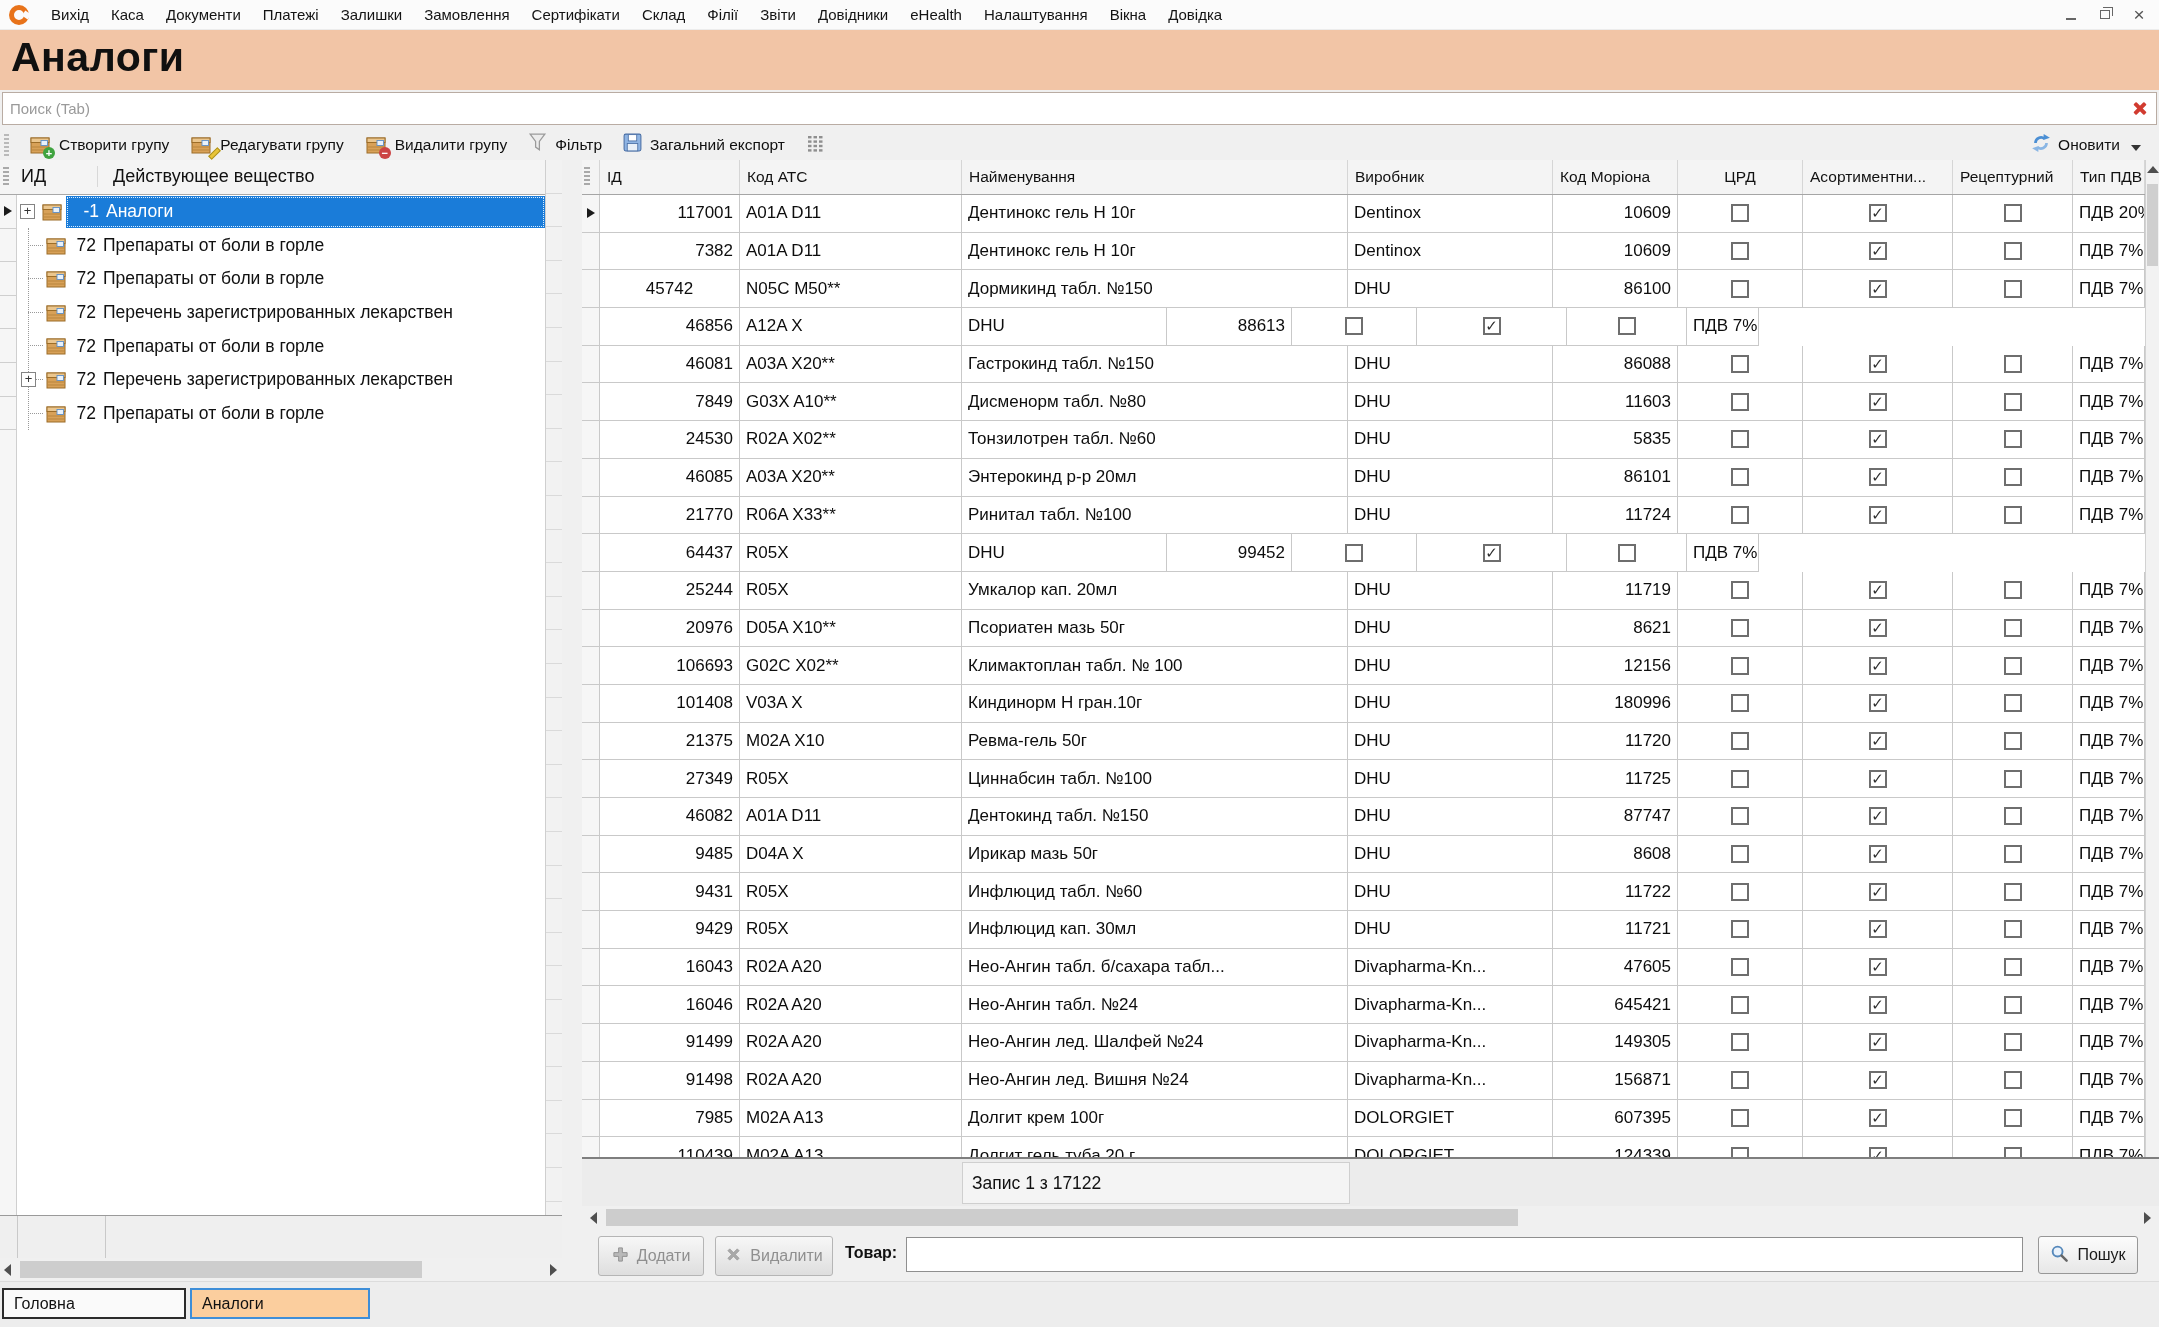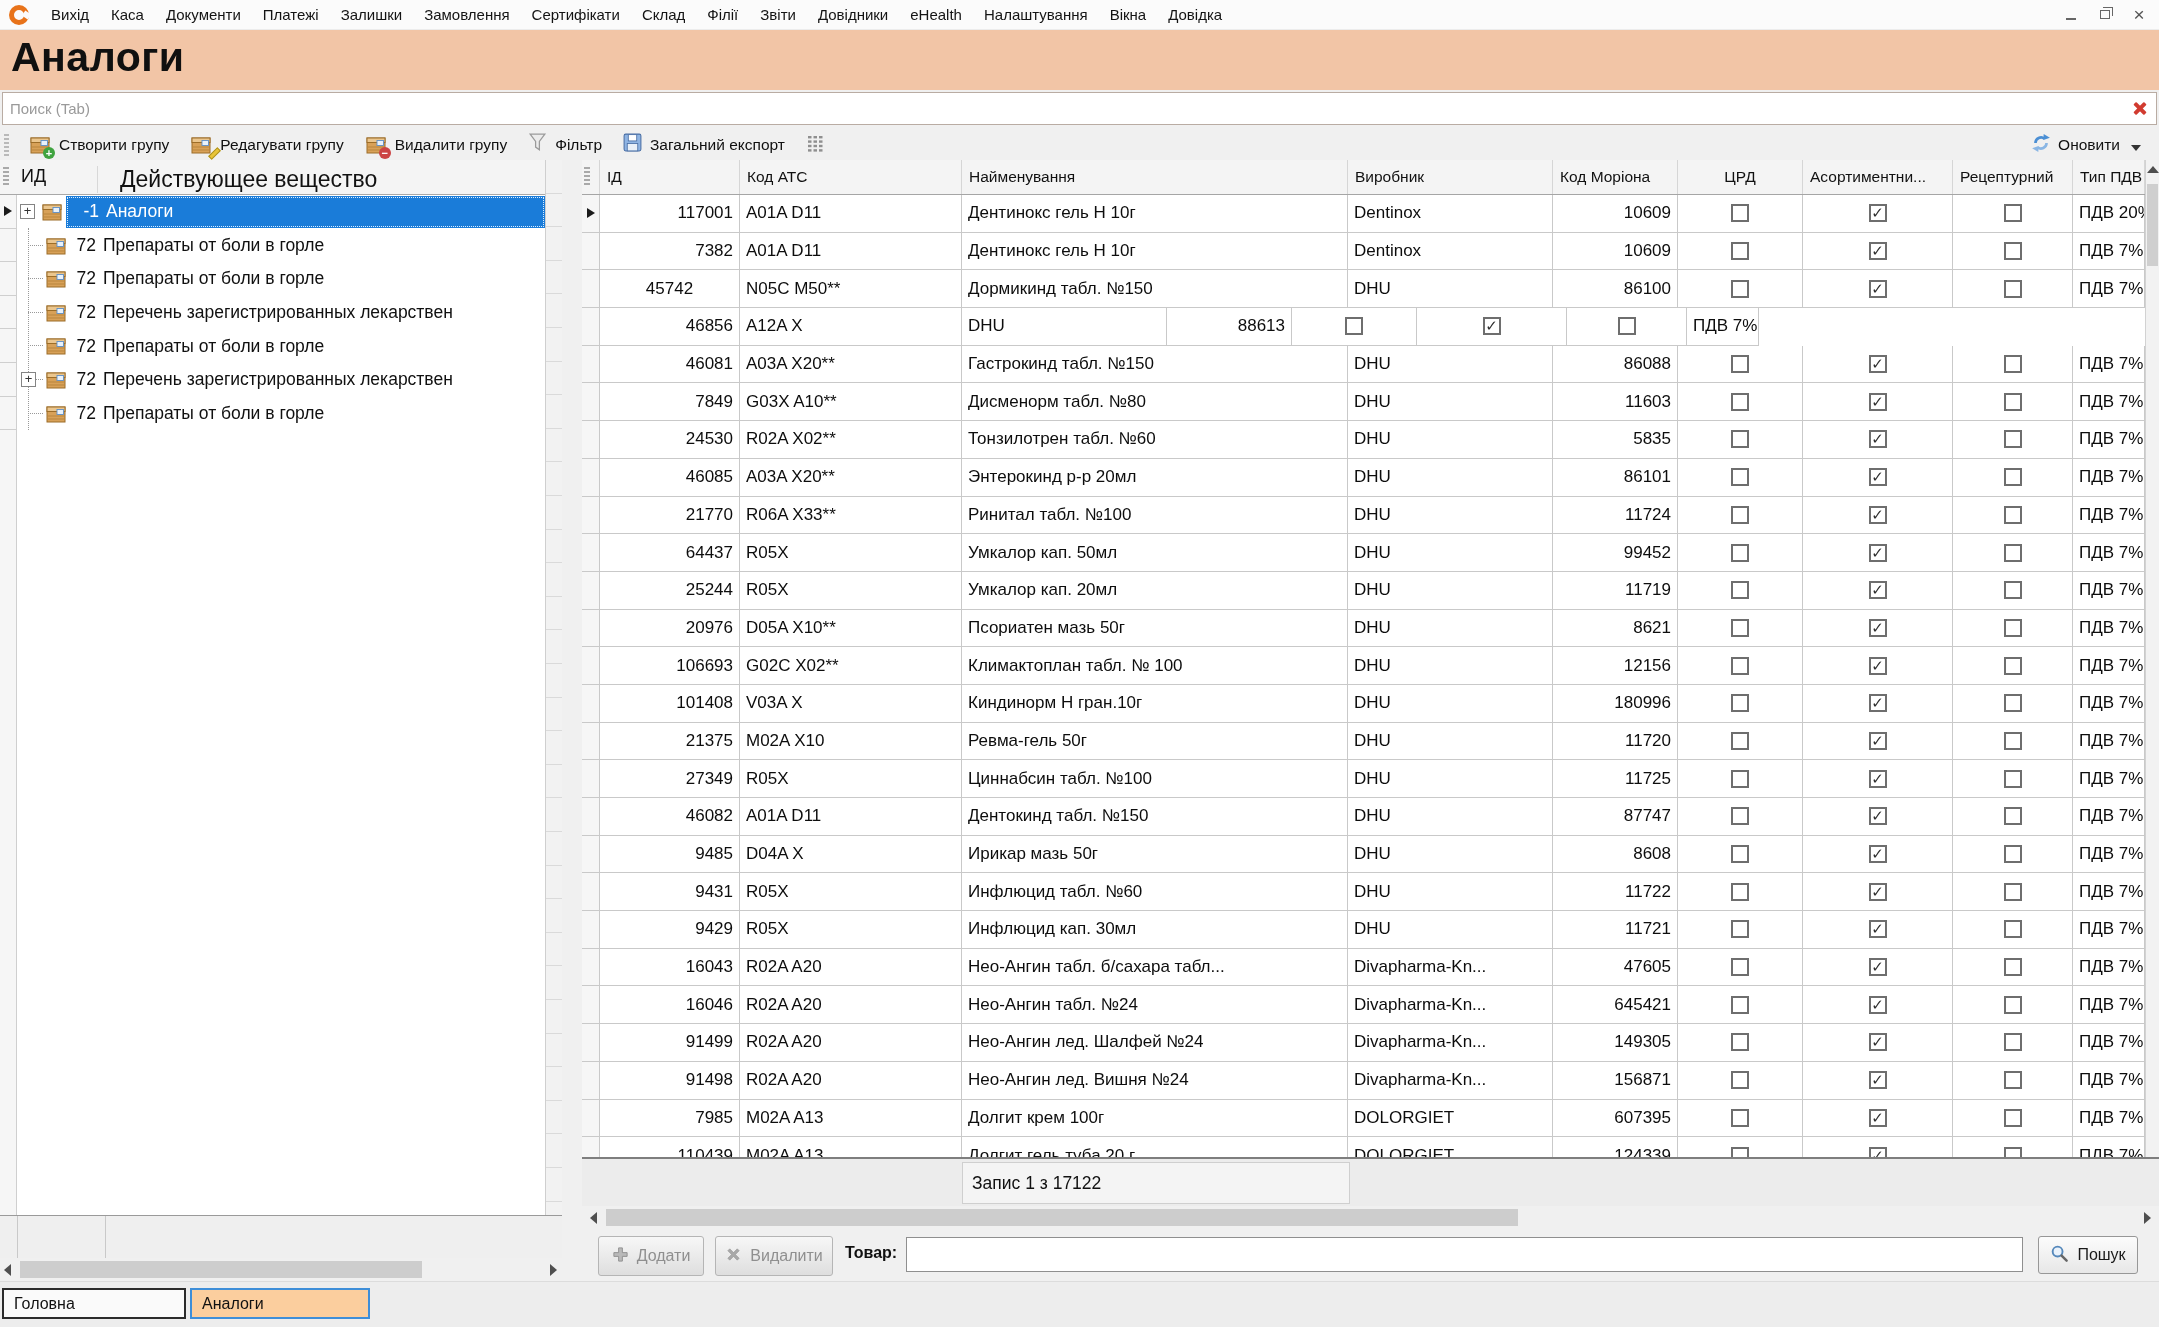--- a/index.html
+++ b/index.html
@@ -38,21 +38,21 @@
   .badge{position:absolute;right:-3px;bottom:-2px;width:12px;height:12px;border-radius:50%;color:#fff;font-size:11px;line-height:12px;text-align:center;font-weight:bold;}
   .badge.green{background:#3FA33F;} .badge.red{background:#CC4444;}
   .pencil{position:absolute;right:-4px;bottom:-3px;width:5px;height:13px;background:#E8C437;border:1px solid #A98E1E;transform:rotate(45deg);}
   .refreshbtn{margin-left:auto;margin-right:8px;}
   .caret-down{width:0;height:0;border-left:5px solid transparent;border-right:5px solid transparent;border-top:6px solid #333;margin-left:4px;margin-top:6px;}
 
   
   .lheader{position:absolute;left:0;top:160px;width:562px;height:35px;background:#f4f4f4;border-bottom:1px solid #a8a8a8;font-size:17px;color:#111;}
   .lheader .hgrip{position:absolute;left:3px;top:7px;width:6px;height:20px;background:repeating-linear-gradient(#a9a9a9 0 2px,transparent 2px 4px);}
   .lh-id{position:absolute;left:21px;top:6px;font-size:18px;}
-  .lh-name{position:absolute;left:105px;top:6px;font-size:23px;border-left:1px solid #d8d8d8;padding-left:22px;margin-left:-8px;}
+  .lh-name{position:absolute;left:105px;top:6px;font-size:18px;border-left:1px solid #d8d8d8;padding-left:15px;margin-left:-8px;}
   .tree-bg{position:absolute;left:0;top:195px;width:562px;height:1020px;background:#fff;}
   .tree-ind{position:absolute;left:0;top:195px;width:17px;height:1020px;background:#f6f6f6;border-right:1px solid #cfcfcf;}
   .tree-ind .cell{height:33.6px;border-bottom:1px solid #cfcfcf;display:flex;align-items:center;justify-content:center;}
   .tri-right{width:0;height:0;border-left:8px solid #1b1b1b;border-top:5px solid transparent;border-bottom:5px solid transparent;}
   .tree-rows{position:absolute;left:17px;top:195px;width:528px;}
   .trow{height:33.6px;position:relative;font-size:17.5px;color:#101010;cursor:default;}
   .vdots{position:absolute;left:11px;top:33px;height:202px;border-left:1px dotted #999;}
   .hdots{position:absolute;left:11px;top:16px;width:15px;border-top:1px dotted #999;}
   .exp{position:absolute;top:9px;width:15px;height:15px;border:1px solid #848484;background:#fff;font-size:13px;line-height:12px;text-align:center;color:#333;z-index:2;}
   .exp.e0{left:3px;} .exp.e5{left:4px;}
@@ -644,23 +644,20 @@
         </div>
       </div>
       <div class="row">
         <div class="td ind" style="width: 18px;"></div>
         <div class="td num" style="width: 140px;">
           <span>64437</span>
         </div>
         <div class="td " style="width: 222px;">
           <span>R05X</span>
         </div>
-        <div class="td " style="width: 386px;">
-          <span>Умкалор кап. 50мл</span>
-        </div>
         <div class="td " style="width: 205px;">
           <span>DHU</span>
         </div>
         <div class="td num" style="width: 125px;">
           <span>99452</span>
         </div>
         <div class="td cbcell" style="width: 125px;">
           <span class="cb"></span>
         </div>
         <div class="td cbcell" style="width: 150px;">

